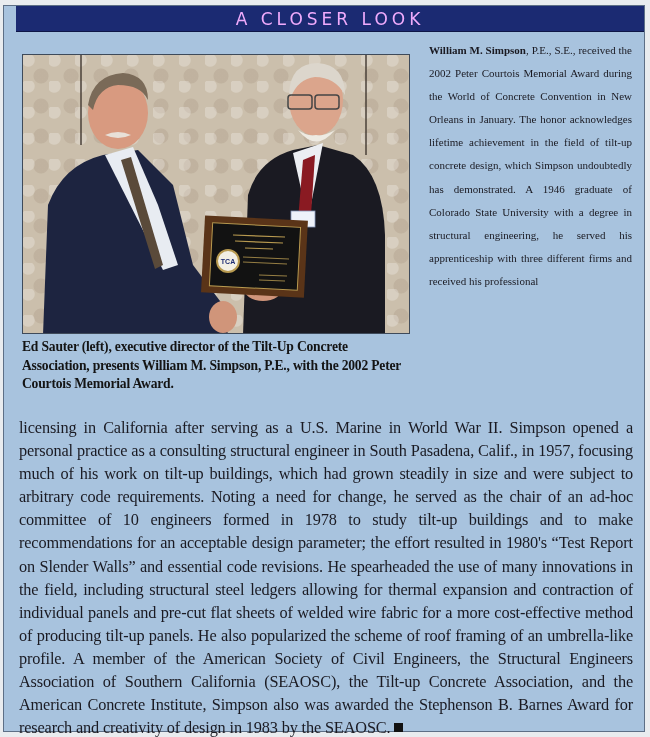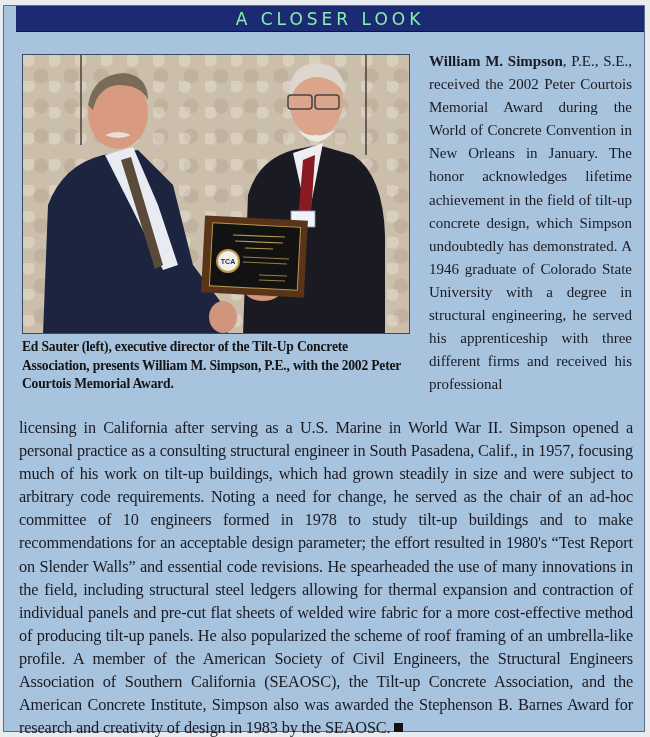--- a/index.html
+++ b/index.html
@@ -6,41 +6,41 @@
     body {
       width: 650px; height: 737px; background: #e9ecef; position: relative; overflow: hidden;
       font-family: "Liberation Serif", serif;
     }
     .frame {
       position: absolute; left: 3px; top: 5px; width: 642px; height: 727px;
       background: #a8c3de; border: 1px solid #5d6f86; box-sizing: border-box;
     }
     .header {
       position: absolute; left: 12px; top: 0; right: 0; height: 25px;
-      background: #1b2a72; color: #86efac;
+      background: #1b2a72; color: #f0abfc;
       font-family: "DejaVu Sans", sans-serif; font-size: 17px; letter-spacing: 4px;
       text-align: center; line-height: 26px; border-bottom: 1px solid #0e1646;
     }
     .photo {
       position: absolute; left: 18px; top: 48px; width: 388px; height: 280px;
       border: 1px solid #3e4a5a; box-sizing: border-box; overflow: hidden;
       background:
         radial-gradient(circle at 20% 20%, rgba(255,255,255,0.25) 0 6px, transparent 7px) 0 0/26px 26px,
         radial-gradient(circle at 60% 70%, rgba(160,140,120,0.25) 0 7px, transparent 8px) 0 0/30px 30px,
         #cbbfac;
     }
     .photo svg { position: absolute; left: 0; top: 0; }
     .caption {
       position: absolute; left: 18px; top: 332px; width: 395px;
       font-family: Liberation Serif, serif; font-weight: bold; font-size: 13.6px;
       line-height: 18.5px; color: #141414; letter-spacing: -0.2px;
     }
     .side-col {
-      position: absolute; left: 425px; top: 44px; width: 203px;
-      font-size: 15px; line-height: 23.1px; color: #1a1a22; text-align: justify;
+      position: absolute; left: 425px; top: 33px; width: 203px;
+      font-size: 11px; line-height: 23.1px; color: #1a1a22; text-align: justify;
     }
     .side-col .name { font-weight: bold; }
     .side-col p { margin: 0; }
     .body-text {
       position: absolute; left: 15px; top: 410px; width: 614px;
       font-size: 16.3px; line-height: 23.1px; color: #1a1a22; text-align: justify;
       letter-spacing: -0.15px;
     }
     .body-text p { margin: 0; }
     .end-mark {

